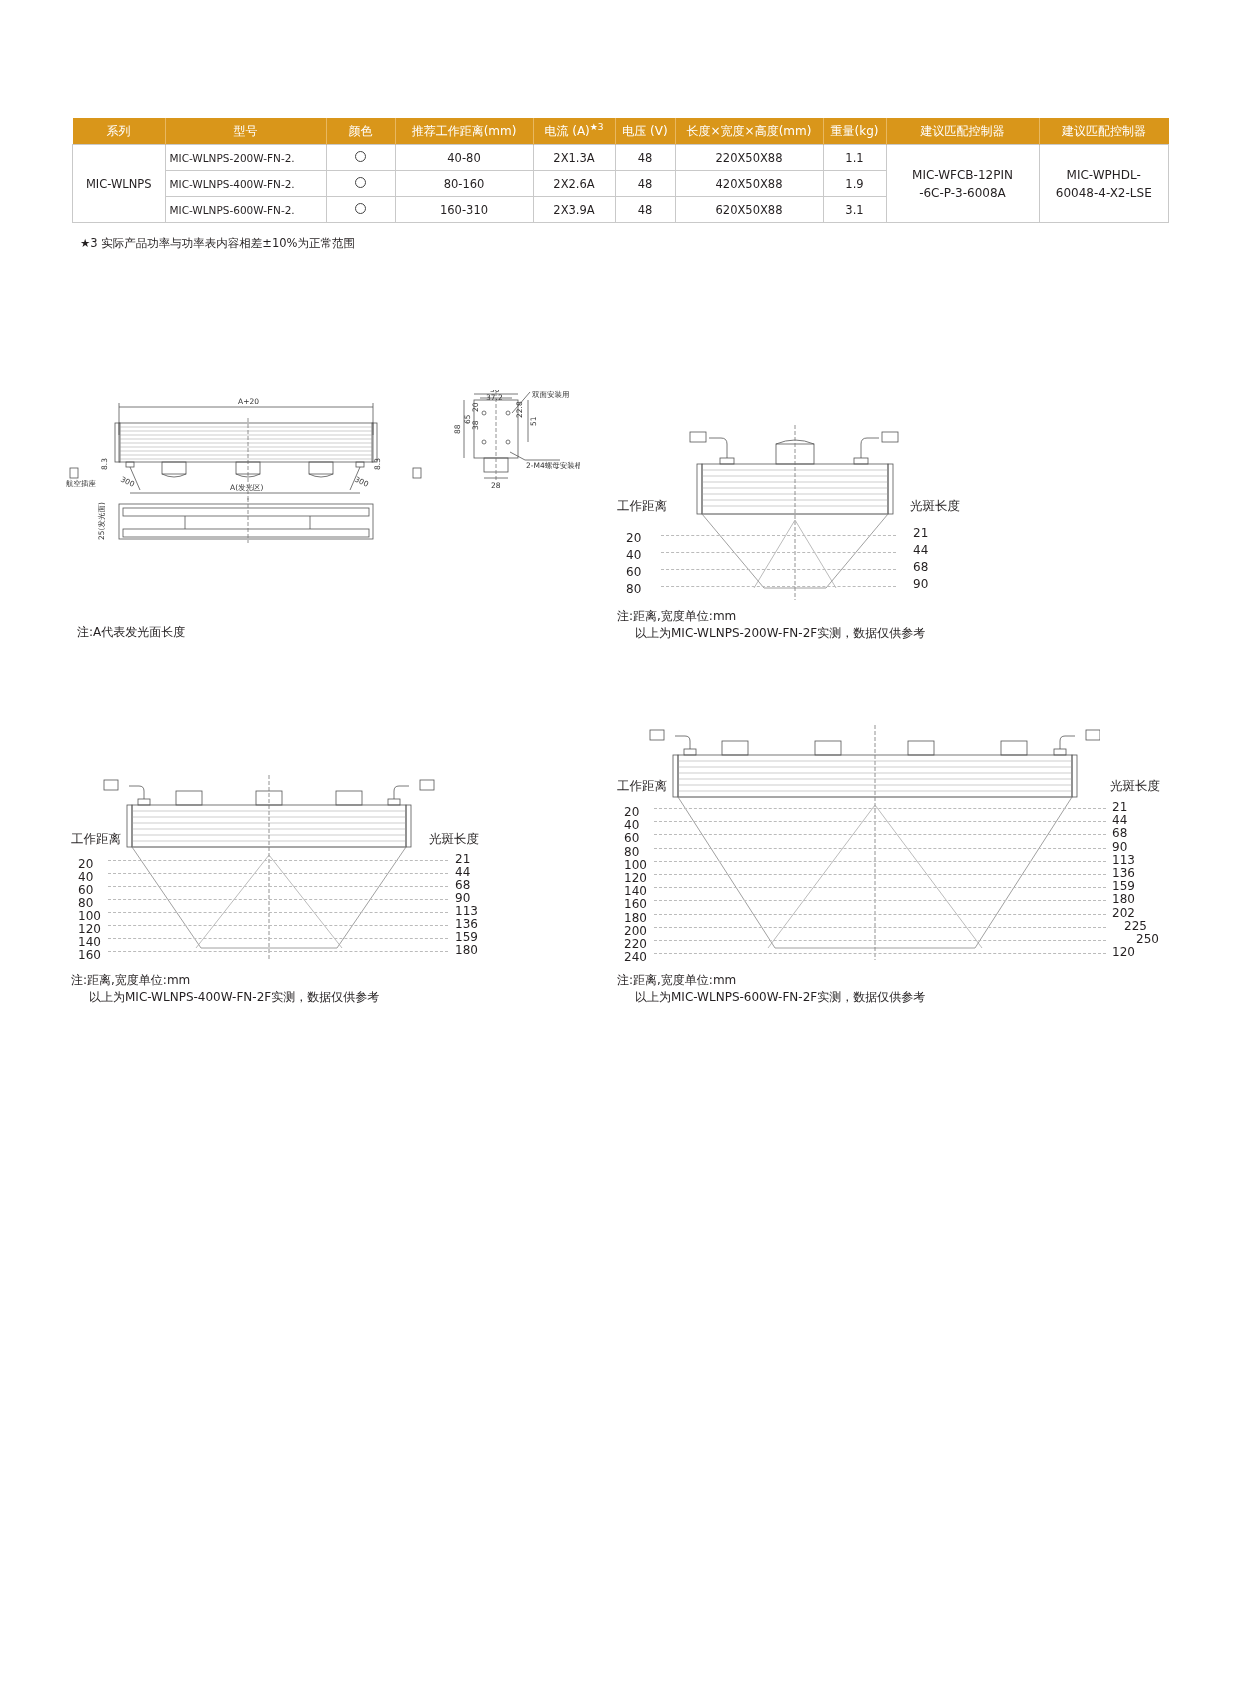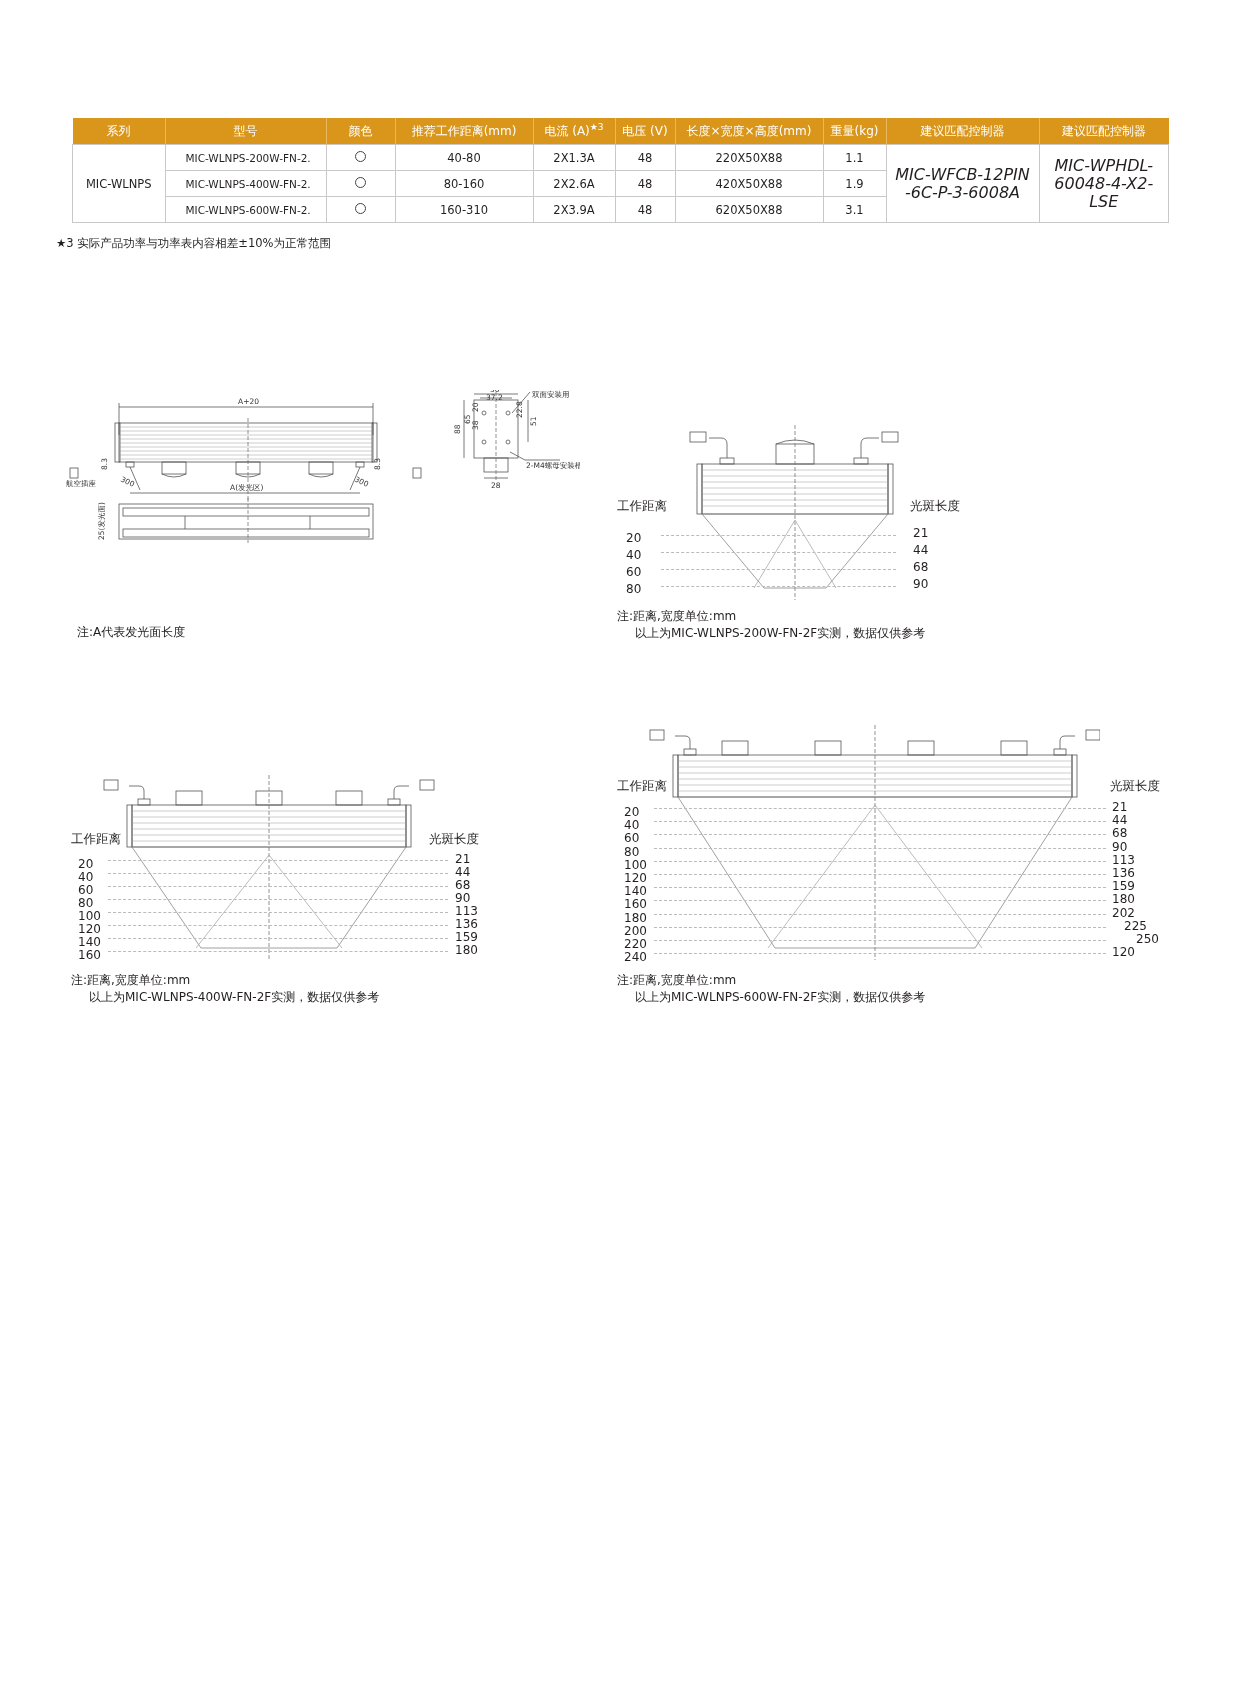--- a/index.html
+++ b/index.html
@@ -3,25 +3,25 @@
 <meta charset="utf-8">
 <style>
   html, body { margin:0; padding:0; background:#ffffff; }
   body { width:1241px; height:1684px; position:relative; overflow:hidden; font-family:"DejaVu Sans", sans-serif; color:#231f20; }
   .abs { position:absolute; }
   
   table.spec { position:absolute; left:72px; top:118px; width:1097px; border-collapse:collapse; font-size:11.5px; }
   table.spec th { background:#d9961a; color:#ffffff; font-weight:normal; height:26px; font-size:12px; padding:0 2px; border-left:1px solid #e8b860; white-space:nowrap; }
   table.spec th:first-child { border-left:none; }
   table.spec td { border:1px solid #c9c9c9; height:25px; text-align:center; padding:0 2px; color:#231f20; white-space:nowrap; }
-  table.spec td.model { text-align:left; padding-left:20px; font-size:10.5px; overflow:hidden; max-width:150px; }
-  table.spec td.multi { white-space:normal; line-height:18px; font-size:16px;font-style:italic; }
+  table.spec td.model { text-align:left; padding-left:4px; font-size:10.5px; overflow:hidden; max-width:150px; }
+  table.spec td.multi { white-space:normal; line-height:18px; font-size:12px; }
   table.spec sup { font-size:9px; }
   .circle { display:inline-block; width:9px; height:9px; border:1px solid #444; border-radius:50%; }
-  .footnote { left:56px; top:236px; font-size:11.5px; }
+  .footnote { left:80px; top:236px; font-size:11.5px; }
   .note { font-size:12px; line-height:17px; }
   .lbl { font-size:12.5px; }
   .num { font-size:12px; line-height:13px; }
   svg text { font-family:"DejaVu Sans", sans-serif; }
 </style>
 </head>
 <body>
 
 <table class="spec">
   <thead>

